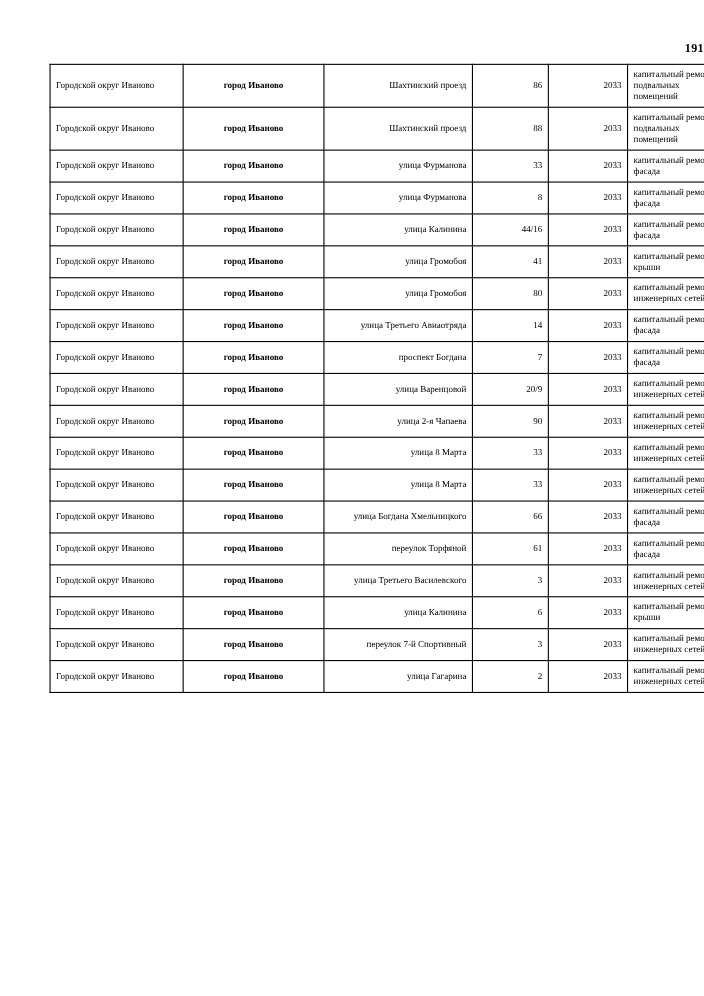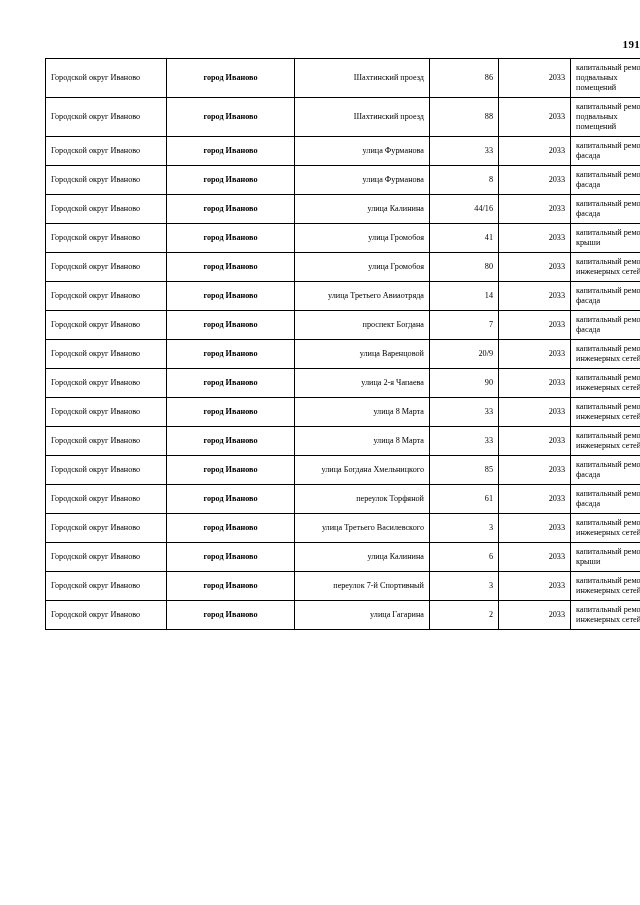--- a/index.html
+++ b/index.html
@@ -162,21 +162,21 @@
             <td class="c-settlement">город Иваново</td>
             <td class="c-street">улица 8 Марта</td>
             <td class="c-house">33</td>
             <td class="c-year">2033</td>
             <td class="c-work">капитальный ремонт инженерных сетей</td>
           </tr>
           <tr>
             <td class="c-municipality">Городской округ Иваново</td>
             <td class="c-settlement">город Иваново</td>
             <td class="c-street">улица Богдана Хмельницкого</td>
-            <td class="c-house">85</td>
+            <td class="c-house">66</td>
             <td class="c-year">2033</td>
             <td class="c-work">капитальный ремонт фасада</td>
           </tr>
           <tr>
             <td class="c-municipality">Городской округ Иваново</td>
             <td class="c-settlement">город Иваново</td>
             <td class="c-street">переулок Торфяной</td>
             <td class="c-house">61</td>
             <td class="c-year">2033</td>
             <td class="c-work">капитальный ремонт фасада</td>

